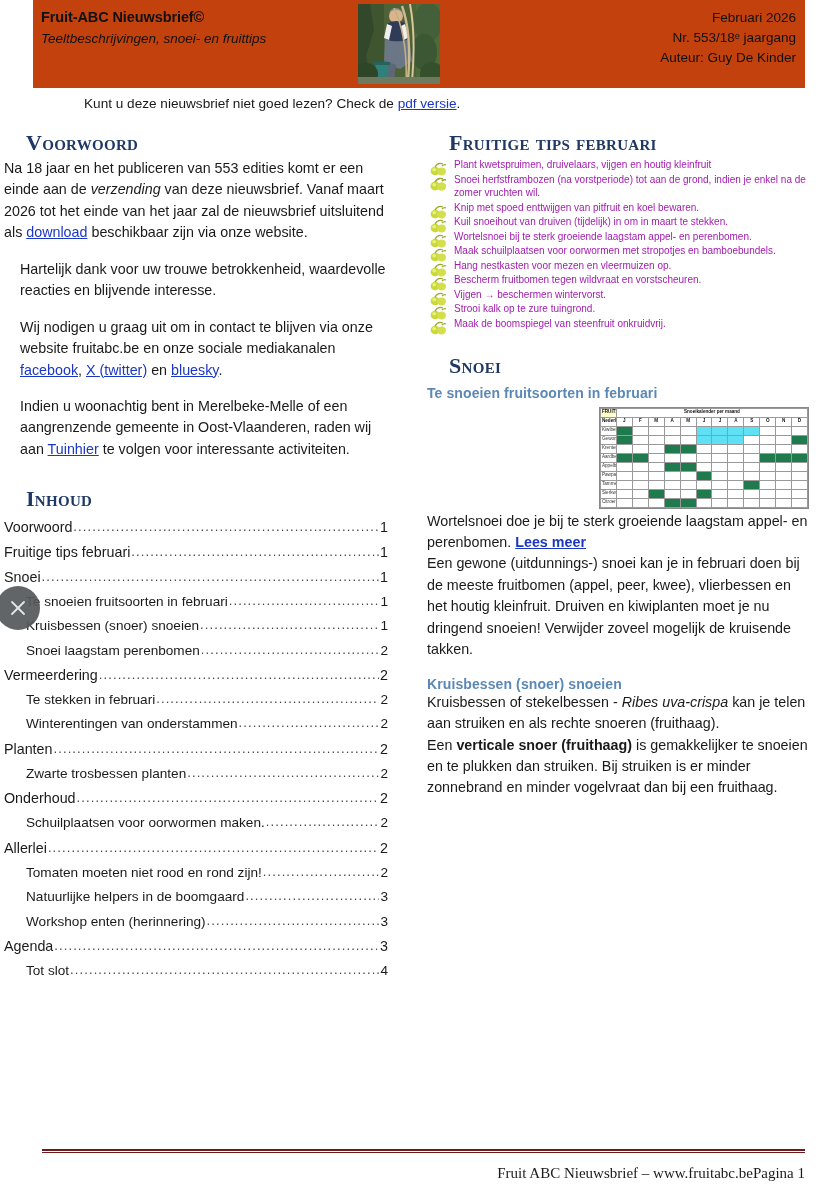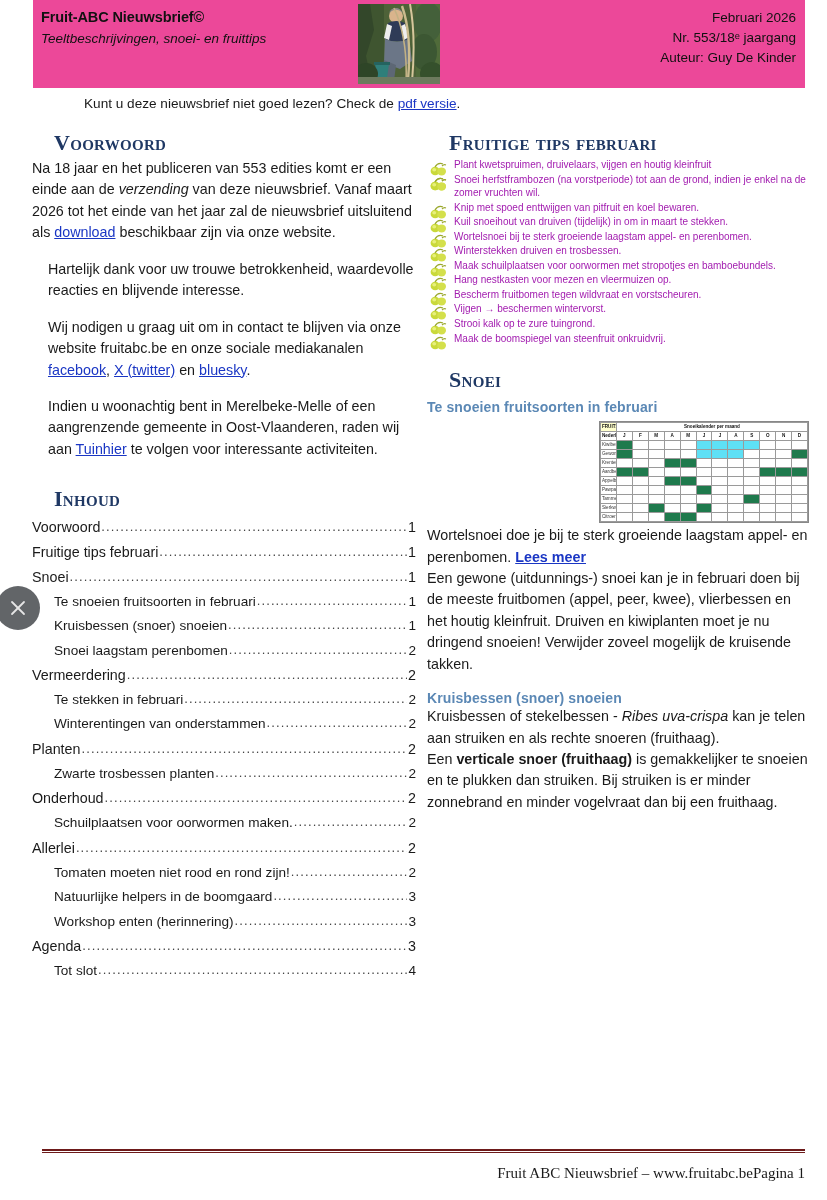--- a/index.html
+++ b/index.html
@@ -12,21 +12,21 @@
     position: relative;
     font-family: "Liberation Sans", sans-serif;
     color: #1a1a1a;
     overflow: hidden;
   }
 
   
   .header-band {
     position: absolute;
     left: 33px; top: 0; width: 772px; height: 88px;
-    background: #ec4899;
+    background: #c2410c;
     display: flex;
     align-items: flex-start;
   }
   .header-left {
     padding: 9px 0 0 8px;
     width: 320px;
   }
   .hdr-title {
     font-size: 14.5px; font-weight: bold; color: #111;
     letter-spacing: -0.1px;
@@ -67,21 +67,21 @@
     text-decoration: underline;
     font-weight: bold;
   }
   .lnk.plain { font-weight: normal; }
 
   
   .col {
     position: absolute;
     top: 130px;
   }
-  .col-left  { left: 32px;  width: 384px; }
+  .col-left  { left: 4px;  width: 384px; }
   .col-right { left: 427px; width: 382px; }
 
   h2.sect {
     font-family: "Liberation Serif", serif;
     font-variant: small-caps;
     font-weight: bold;
     color: #1f3864;
     font-size: 22px;
     margin: 0 0 2px 0;
     letter-spacing: 0.3px;
@@ -453,27 +453,20 @@
           <path d="M5 5 q3 -5 8 -3" stroke="#9aa82c" stroke-width="1.3" fill="none"></path>
           <path d="M12 4 q2 -2 4 -1" stroke="#9aa82c" stroke-width="1.1" fill="none"></path>
         </svg><span>Kuil snoeihout van druiven (tijdelijk) in om in maart te stekken.</span></li>
       <li><svg class="berry" viewBox="0 0 17 14">
           <ellipse cx="5.2" cy="9" rx="4.6" ry="4.3" fill="#c9d93a"></ellipse>
           <ellipse cx="11.6" cy="9.4" rx="4.4" ry="4" fill="#d4e04b"></ellipse>
           <ellipse cx="4.2" cy="7.8" rx="2" ry="1.7" fill="#e8f07c"></ellipse>
           <path d="M5 5 q3 -5 8 -3" stroke="#9aa82c" stroke-width="1.3" fill="none"></path>
           <path d="M12 4 q2 -2 4 -1" stroke="#9aa82c" stroke-width="1.1" fill="none"></path>
         </svg><span>Wortelsnoei bij te sterk groeiende laagstam appel- en perenbomen.</span></li>
-      <li><svg class="berry" viewBox="0 0 17 14">
-          <ellipse cx="5.2" cy="9" rx="4.6" ry="4.3" fill="#c9d93a"></ellipse>
-          <ellipse cx="11.6" cy="9.4" rx="4.4" ry="4" fill="#d4e04b"></ellipse>
-          <ellipse cx="4.2" cy="7.8" rx="2" ry="1.7" fill="#e8f07c"></ellipse>
-          <path d="M5 5 q3 -5 8 -3" stroke="#9aa82c" stroke-width="1.3" fill="none"></path>
-          <path d="M12 4 q2 -2 4 -1" stroke="#9aa82c" stroke-width="1.1" fill="none"></path>
-        </svg><span>Winterstekken druiven en trosbessen.</span></li>
       <li><svg class="berry" viewBox="0 0 17 14">
           <ellipse cx="5.2" cy="9" rx="4.6" ry="4.3" fill="#c9d93a"></ellipse>
           <ellipse cx="11.6" cy="9.4" rx="4.4" ry="4" fill="#d4e04b"></ellipse>
           <ellipse cx="4.2" cy="7.8" rx="2" ry="1.7" fill="#e8f07c"></ellipse>
           <path d="M5 5 q3 -5 8 -3" stroke="#9aa82c" stroke-width="1.3" fill="none"></path>
           <path d="M12 4 q2 -2 4 -1" stroke="#9aa82c" stroke-width="1.1" fill="none"></path>
         </svg><span>Maak schuilplaatsen voor oorwormen met stropotjes en bamboebundels.</span></li>
       <li><svg class="berry" viewBox="0 0 17 14">
           <ellipse cx="5.2" cy="9" rx="4.6" ry="4.3" fill="#c9d93a"></ellipse>
           <ellipse cx="11.6" cy="9.4" rx="4.4" ry="4" fill="#d4e04b"></ellipse>

